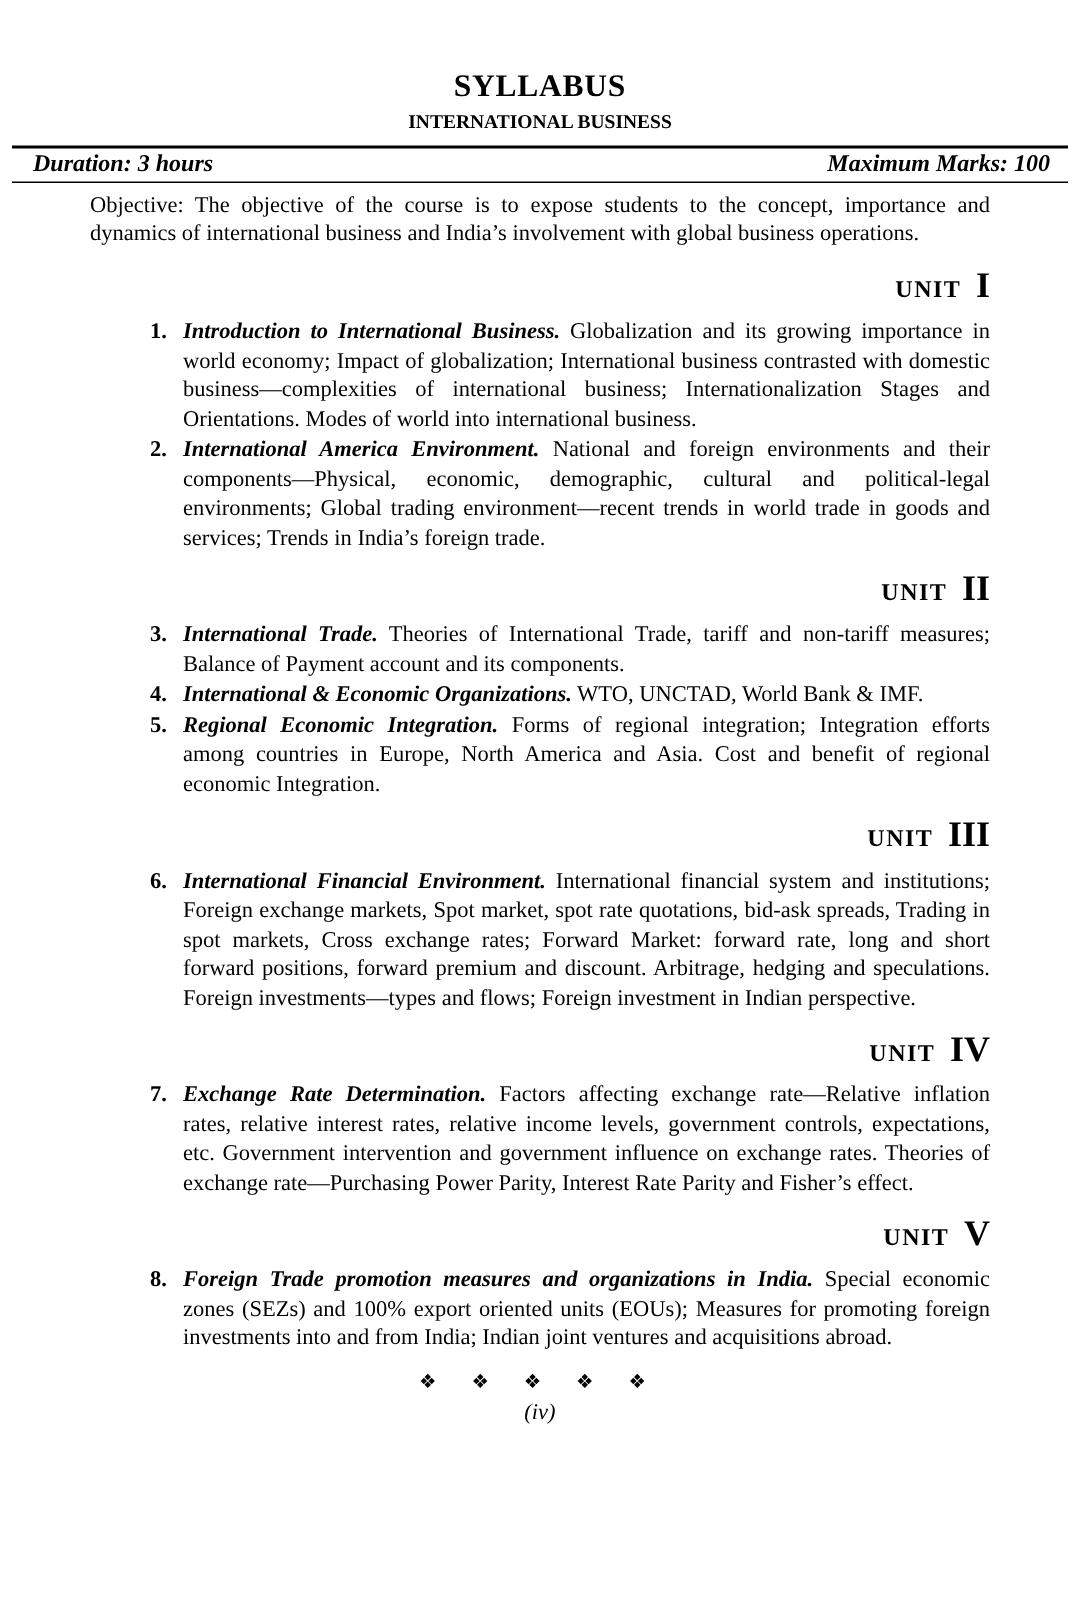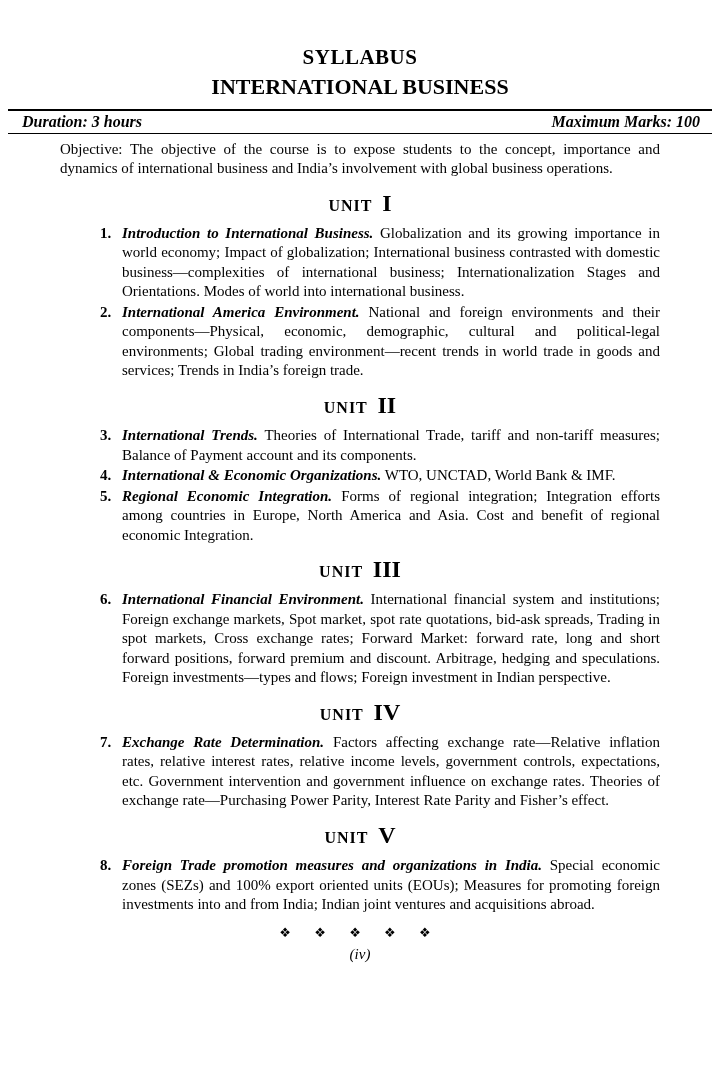--- a/index.html
+++ b/index.html
@@ -11,41 +11,41 @@
     color: #000;
     font-family: "Liberation Serif", serif;
     font-size: 15px;
     line-height: 1.3;
   }
   .page { padding: 44px 8px 0 8px; }
 
   .doc-header { text-align: center; }
   .title { font-size: 21px; font-weight: bold; letter-spacing: 0.5px; }
   .subtitle { font-size: 16.5px; font-weight: bold; margin-top: 2px; }
-  .course { font-size: 22px; font-weight: bold; margin-top: 2px; }
+  .course { font-size: 13px; font-weight: bold; margin-top: 2px; }
 
   .meta { margin-top: 7px; }
   .rule { border: 0; border-top: 2px solid #000; }
   .rule.thin { border-top-width: 1.5px; }
   .meta-row {
     display: flex;
     justify-content: space-between;
     padding: 1px 12px 0 14px;
     font-weight: bold;
     font-style: italic;
     font-size: 16px;
   }
   .meta-row.single { justify-content: flex-end; padding-bottom: 2px; }
 
   .content { padding: 0 52px; }
 
   .objective { margin-top: 6px; text-align: justify; }
   .objective .label { font-weight: normal; }
 
-  .unit-heading { text-align: center; margin: 9px 0 5px 0; }
+  .unit-heading { text-align: right; margin: 9px 0 5px 0; }
   .unit-word { font-size: 16px; font-weight: bold; letter-spacing: 1px; }
   .unit-numeral { font-size: 24px; font-weight: bold; margin-left: 6px; }
 
   .item {
     position: relative;
     margin-left: 40px;
     padding-left: 22px;
     text-align: justify;
   }
   .item + .item { margin-top: 1px; }
@@ -103,21 +103,21 @@
       </div>
     </section>
 
     <section>
       <h4 class="unit-heading">
         <span class="unit-word">UNIT</span>
         <span class="unit-numeral">II</span>
       </h4>
       <div class="item">
         <span class="item-num">3.</span>
-        <span class="item-lead">International Trends.</span>
+        <span class="item-lead">International Trade.</span>
         <span class="item-body">Theories of International Trade, tariff and non-tariff measures; Balance of Payment account and its components.</span>
       </div>
       <div class="item">
         <span class="item-num">4.</span>
         <span class="item-lead">International &amp; Economic Organizations.</span>
         <span class="item-body">WTO, UNCTAD, World Bank &amp; IMF.</span>
       </div>
       <div class="item">
         <span class="item-num">5.</span>
         <span class="item-lead">Regional Economic Integration.</span>

